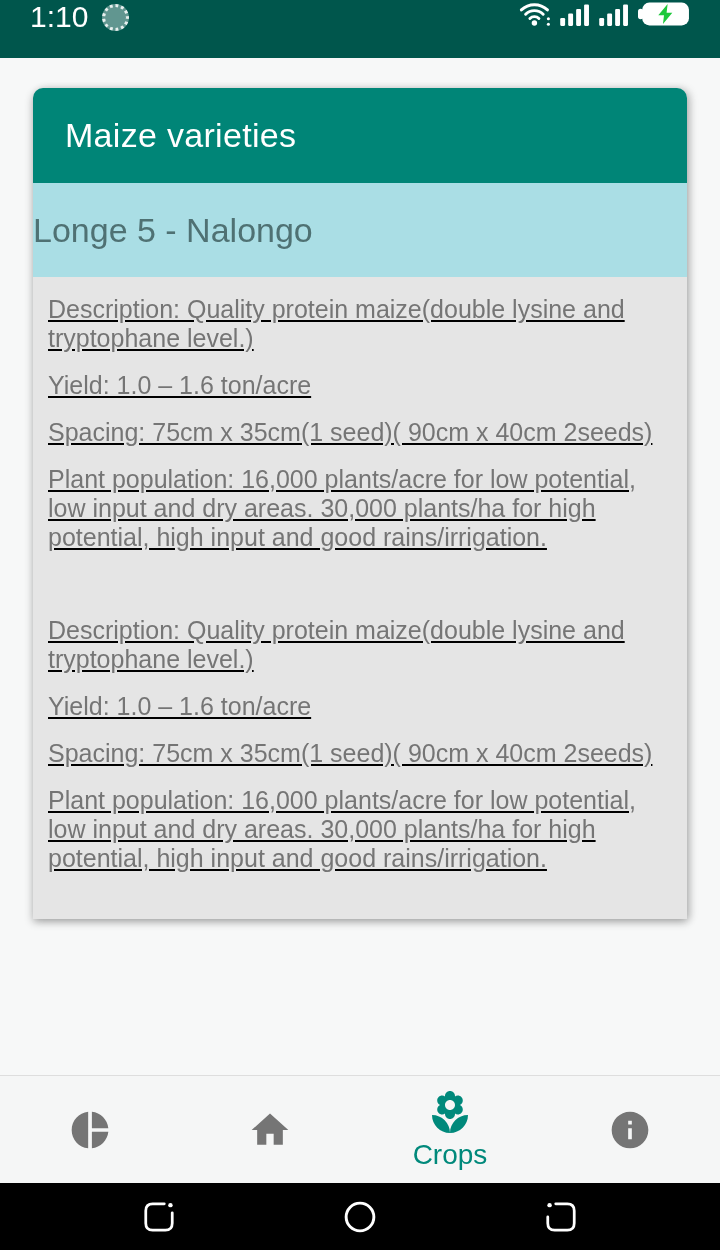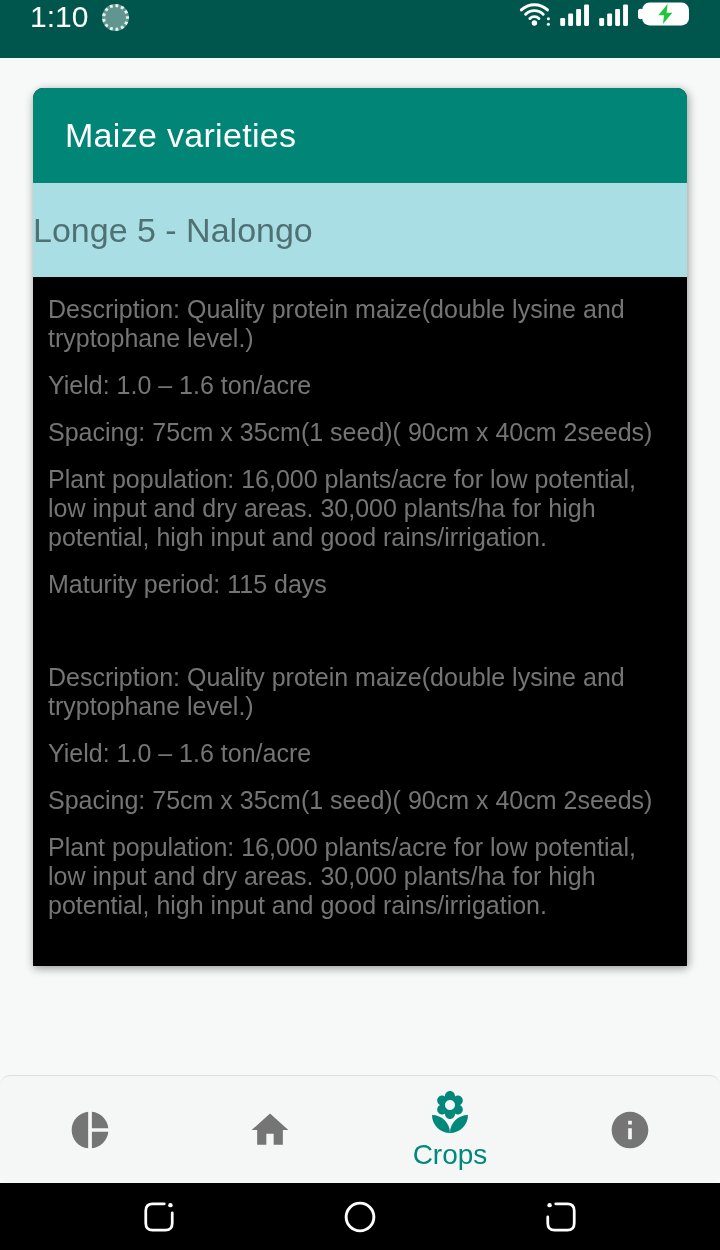--- a/index.html
+++ b/index.html
@@ -25,21 +25,21 @@
   }
   .sb-right { display:flex; align-items:center; gap:9px; }
   .sb-right svg { display:block; }
 
   
   .content {
     position:absolute; top:58px; left:0; width:720px; height:1017px;
     overflow:hidden; background:#f7f8f8;
   }
   .card {
-    width:654px; margin:30px 0 0 33px; background:#000000;
+    width:654px; margin:30px 0 0 33px; background:#e5e5e5;
     border-radius:10px 10px 0 0;
     box-shadow:0 3px 9px rgba(0,0,0,.30), 4px 0 8px rgba(0,0,0,.12);
   }
   .card-header {
     height:95px; background:#008577; border-radius:10px 10px 0 0;
     display:flex; align-items:center; padding-left:32px;
   }
   .card-title { color:#ffffff; font-size:34px; font-weight:500; letter-spacing:.3px; }
   .section-header {
     height:94px; background:#aadee5;
@@ -51,21 +51,20 @@
     color:#757575; font-size:25px; line-height:29px; margin:18px 0;
   }
   .section-body p:first-child { margin-top:11px; }
 
   
   .bottom-nav {
     position:absolute; top:1075px; left:0; width:720px; height:108px;
     background:#f5f6f6; border-top:1px solid #ddded e0;
     border-top:1px solid #dedede;
     display:flex;
-    border-radius:10px;
   }
   .nav-item {
     flex:1; display:flex; flex-direction:column;
     align-items:center; justify-content:center;
   }
   .nav-item svg { display:block; }
   .nav-label { font-size:28px; color:#00897b; margin-top:2px; }
 
   
   .android-nav {
@@ -127,21 +126,20 @@
     </div>
 
     <div class="section-header">
       <span class="section-title">Longe 5 - Nalongo</span>
     </div>
     <div class="section-body">
       <p>Description: Quality protein maize(double lysine and tryptophane level.)</p>
       <p>Yield: 1.0 – 1.6 ton/acre</p>
       <p>Spacing: 75cm x 35cm(1 seed)( 90cm x 40cm 2seeds)</p>
       <p>Plant population: 16,000 plants/acre for low potential, low input and dry areas. 30,000 plants/ha for high potential, high input and good rains/irrigation.</p>
-      <p>Maturity period: 115 days</p>
     </div>
 
     <div class="section-body">
       <p>Description: Quality protein maize(double lysine and tryptophane level.)</p>
       <p>Yield: 1.0 – 1.6 ton/acre</p>
       <p>Spacing: 75cm x 35cm(1 seed)( 90cm x 40cm 2seeds)</p>
       <p>Plant population: 16,000 plants/acre for low potential, low input and dry areas. 30,000 plants/ha for high potential, high input and good rains/irrigation.</p>
     </div>
   </div>
 </div>

